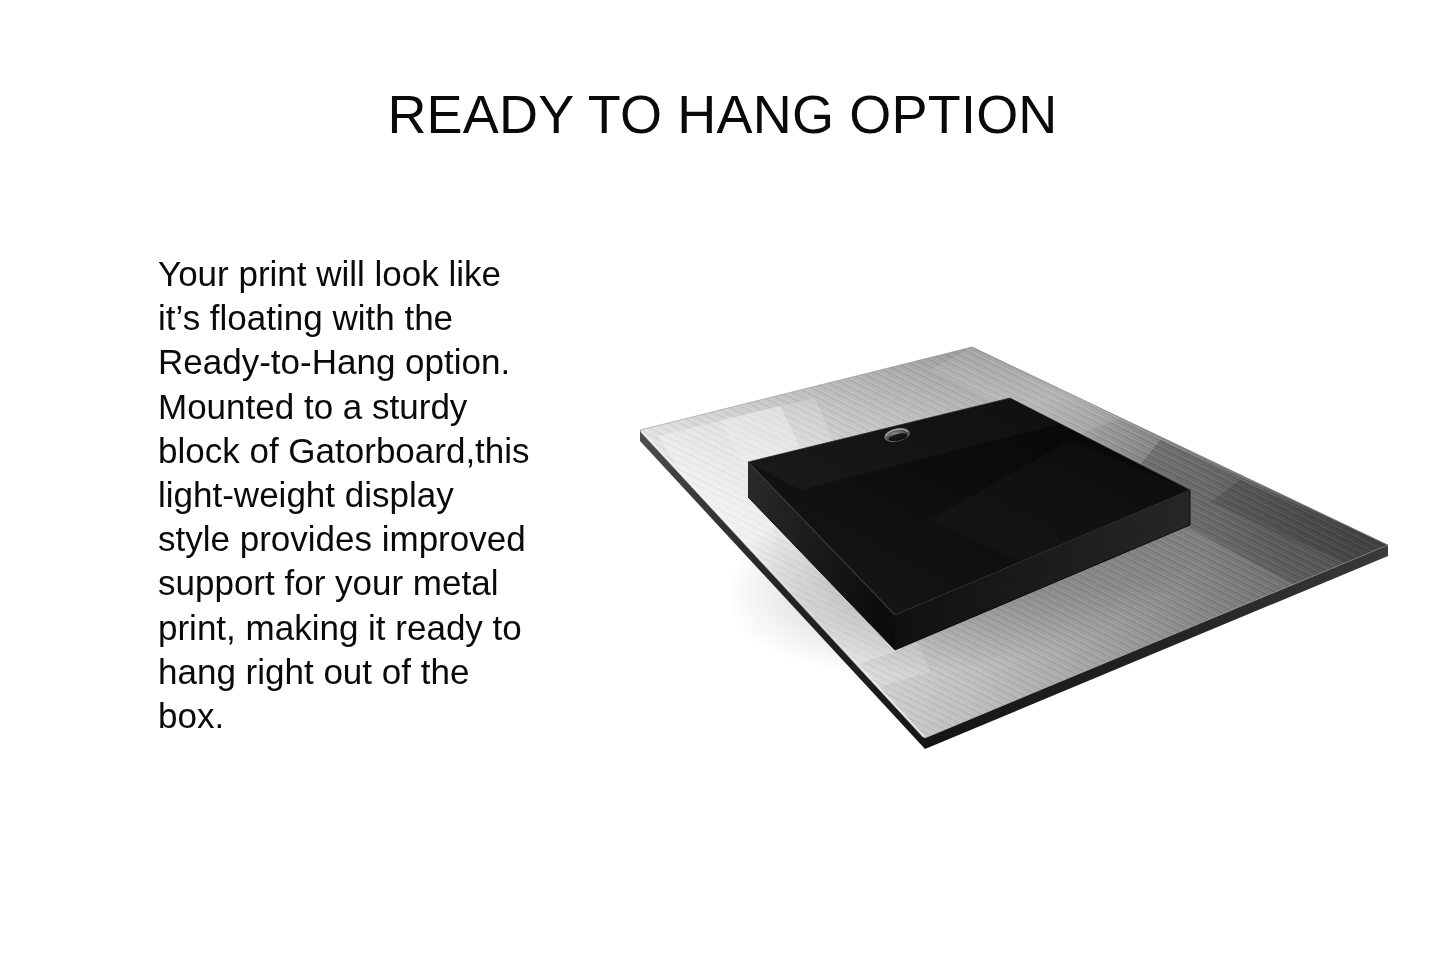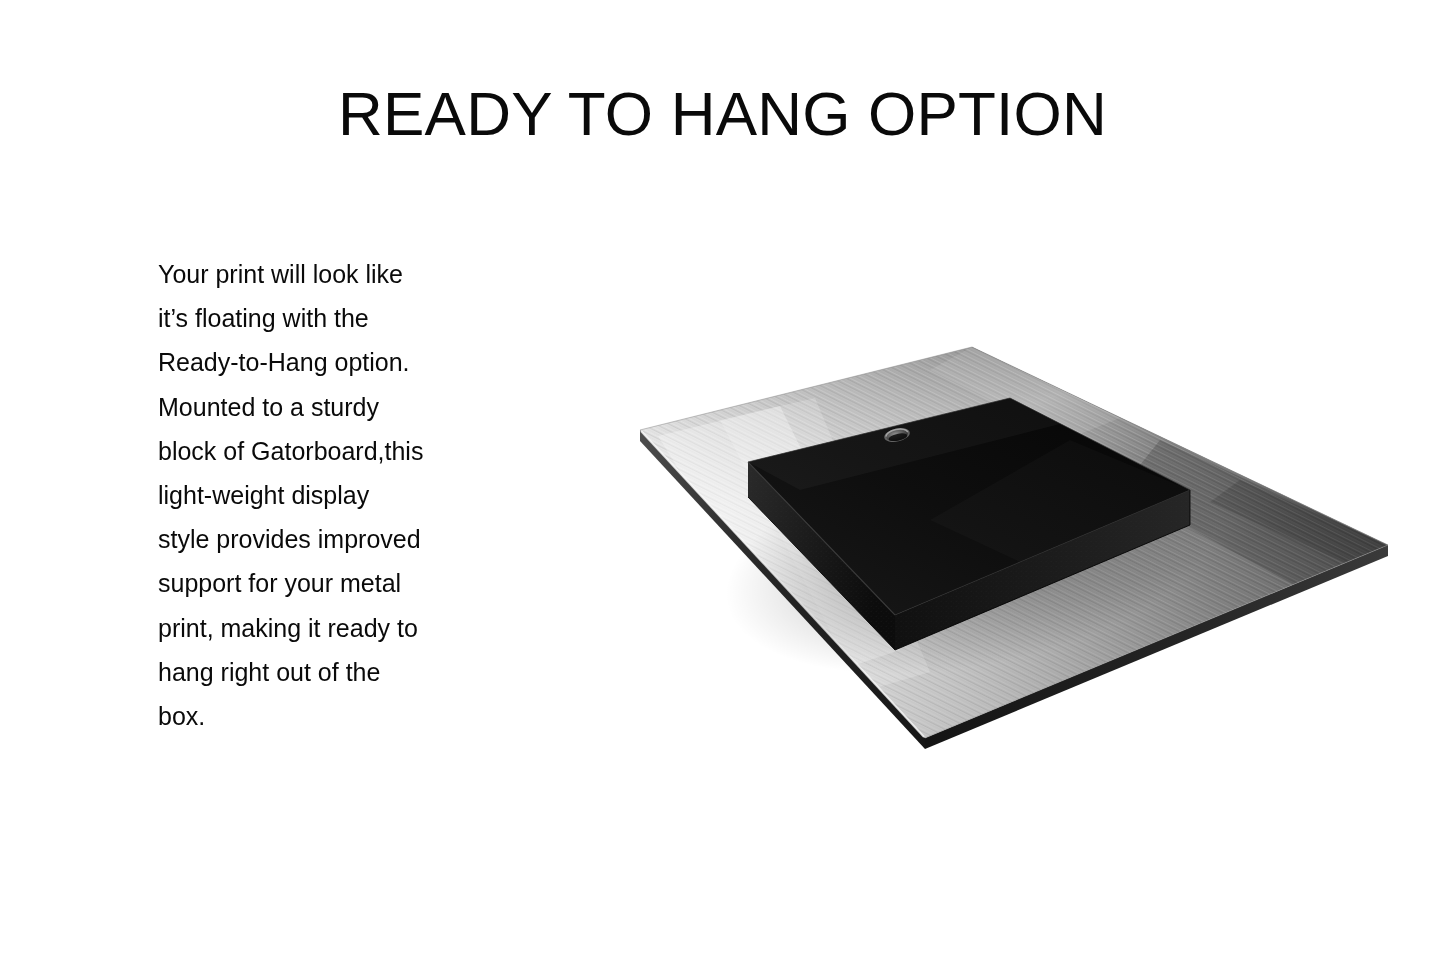--- a/index.html
+++ b/index.html
@@ -27,36 +27,36 @@
   }
 
   
   #slide-title {
     position: absolute;
     left: 0;
     top: 78px;
     width: 1445px;
     text-align: center;
     font-family: "Liberation Sans", sans-serif;
-    font-size: 62px;
+    font-size: 54px;
     font-weight: 400;
     line-height: 72px;
     letter-spacing: 0.2px;
     color: #0a0a0a;
     white-space: nowrap;
   }
 
   
   #body-copy {
     position: absolute;
     left: 158px;
     top: 252px;
     width: 410px;
     font-family: "Liberation Sans", sans-serif;
-    font-size: 25px;
+    font-size: 35px;
     font-weight: 400;
     line-height: 44.2px;
     color: #0a0a0a;
     text-align: left;
     white-space: pre-line;
   }
 
   
   #product-figure {
     position: absolute;

